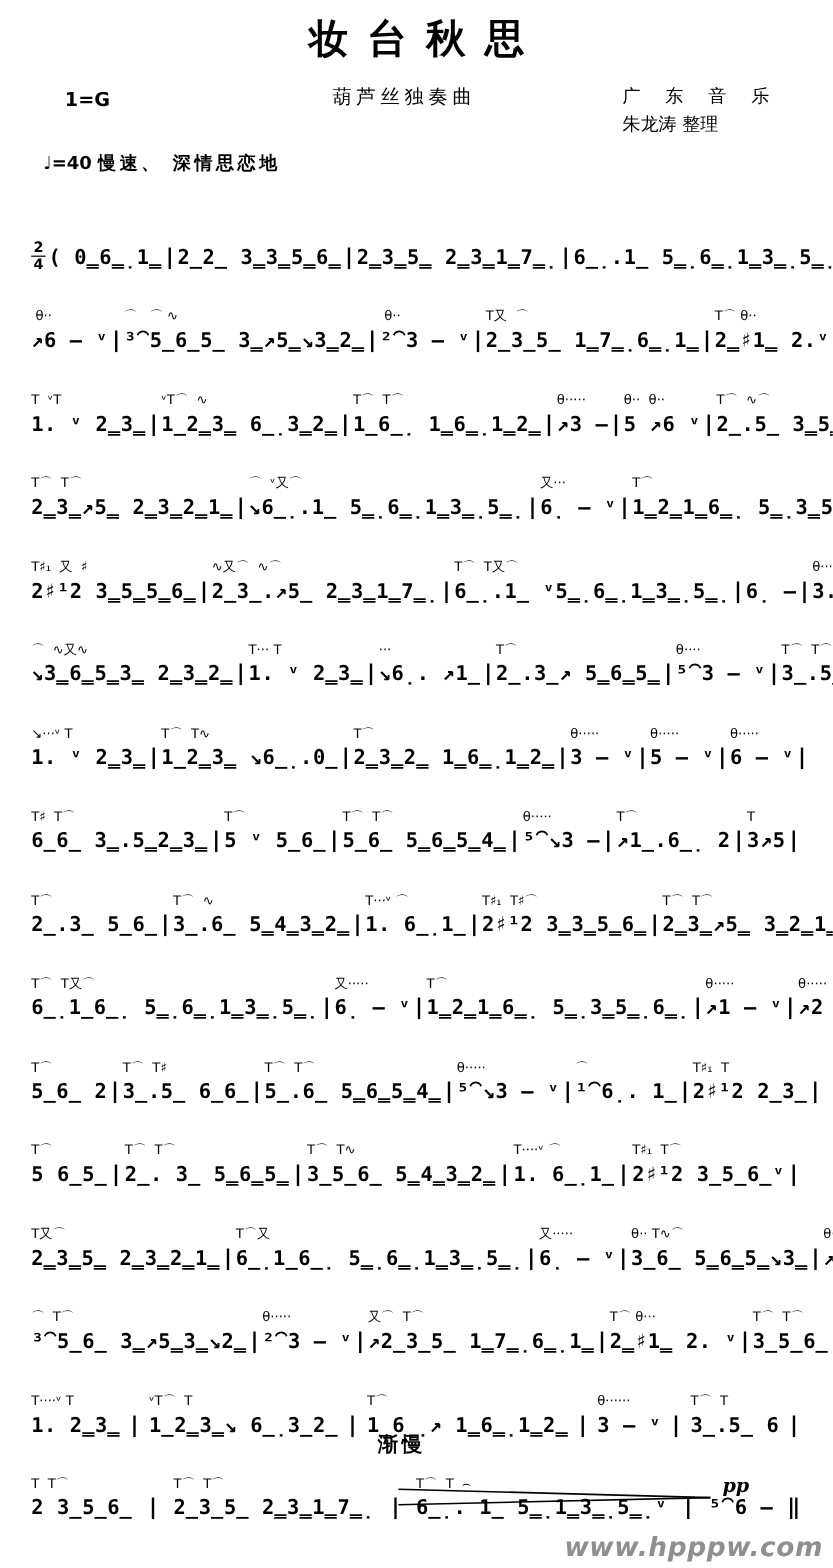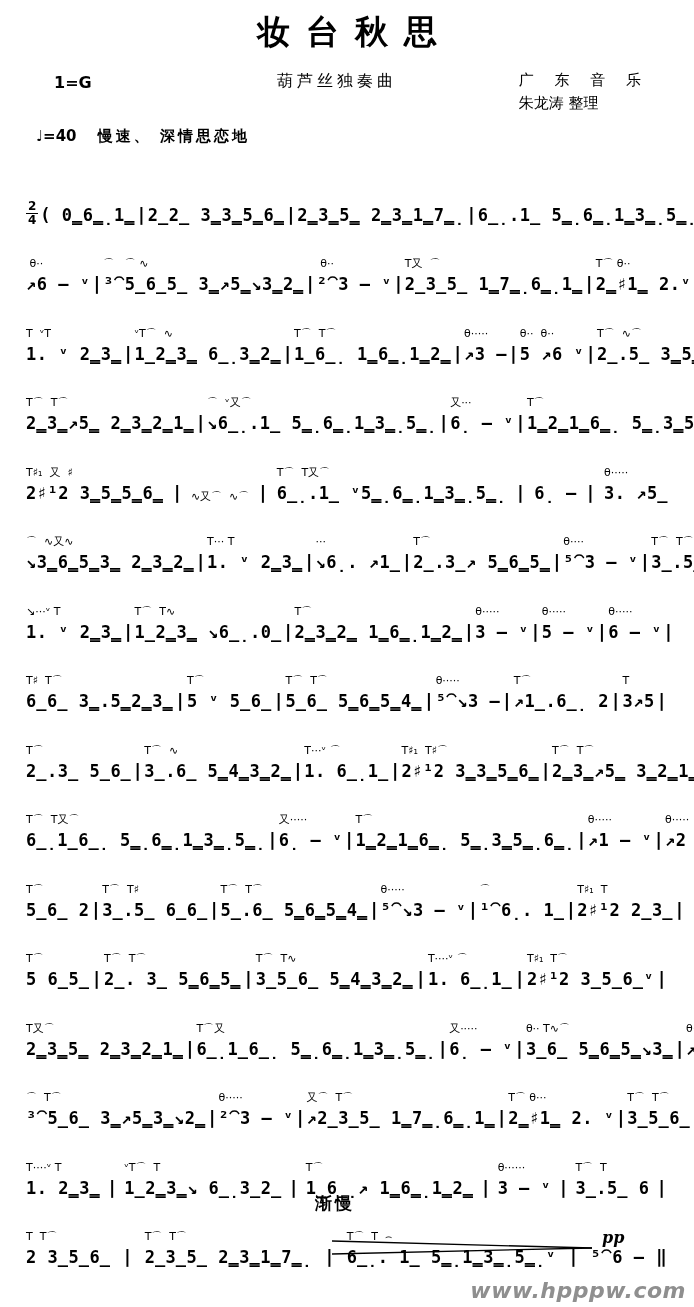--- a/index.html
+++ b/index.html
@@ -7,21 +7,21 @@
        font-family:"DejaVu Sans",sans-serif;color:#000;}
   .title{ text-align:center;font-size:33px;font-weight:bold;letter-spacing:16px;
           padding:10px 0 2px 16px;font-family:"DejaVu Sans",sans-serif;}
   .hdr-row{position:relative;height:52px;margin:14px 45px 0 36px;}
   .key{position:absolute;left:18px;top:2px;font-size:16px;font-weight:bold;}
   .subtitle{position:absolute;left:0;right:11px;top:0;text-align:center;
             font-size:16px;letter-spacing:4px;}
   .credits{position:absolute;right:0;top:-2px;text-align:left;font-size:15px;line-height:1.5;}
   .credit1{letter-spacing:8px;}
   .tempo-row{margin:4px 36px 2px 36px;font-size:15px;font-weight:bold;height:26px;}
-  .tempo{margin-right:16px;}
+  .tempo{margin-right:0;}
   .expression{letter-spacing:3px;}
   #score{padding:2px 26px 0 26px;}
   .score-line{height:69.5px;position:relative;display:flex;align-items:flex-end;}
   .measures{display:flex;justify-content:space-between;align-items:flex-end;
             width:100%;}
   .measure{display:flex;flex-direction:column;justify-content:flex-end;}
   .orn{font-size:11px;height:17px;line-height:17px;white-space:pre;
        font-family:"DejaVu Sans",sans-serif;color:#000;}
   .notes{font-family:"DejaVu Sans Mono",monospace;font-weight:bold;
          font-size:17px;line-height:24px;white-space:pre;letter-spacing:0.5px;}
@@ -173,20 +173,21 @@
     </div>
     <div class="score-line">
       <div class="measures">
         <div class="measure">
           <div class="orn">T♯₁  又  ♯</div>
           <div class="notes">2♯¹2 3̳5̳5̳6̳</div>
         </div>
         <div class="bar">|</div>
         <div class="measure">
           <div class="orn">∿又⌒  ∿⌒</div>
+          <div class="notes">2̲3̲.↗5̲ 2̳3̳1̳7̳̣</div>
         </div>
         <div class="bar">|</div>
         <div class="measure">
           <div class="orn">T⌒  T又⌒</div>
           <div class="notes">6̲̣.1̲ ᵛ5̳̣6̳̣1̳3̳̣5̳̣</div>
         </div>
         <div class="bar">|</div>
         <div class="measure">
           <div class="orn"> </div>
           <div class="notes">6̣ –</div>

